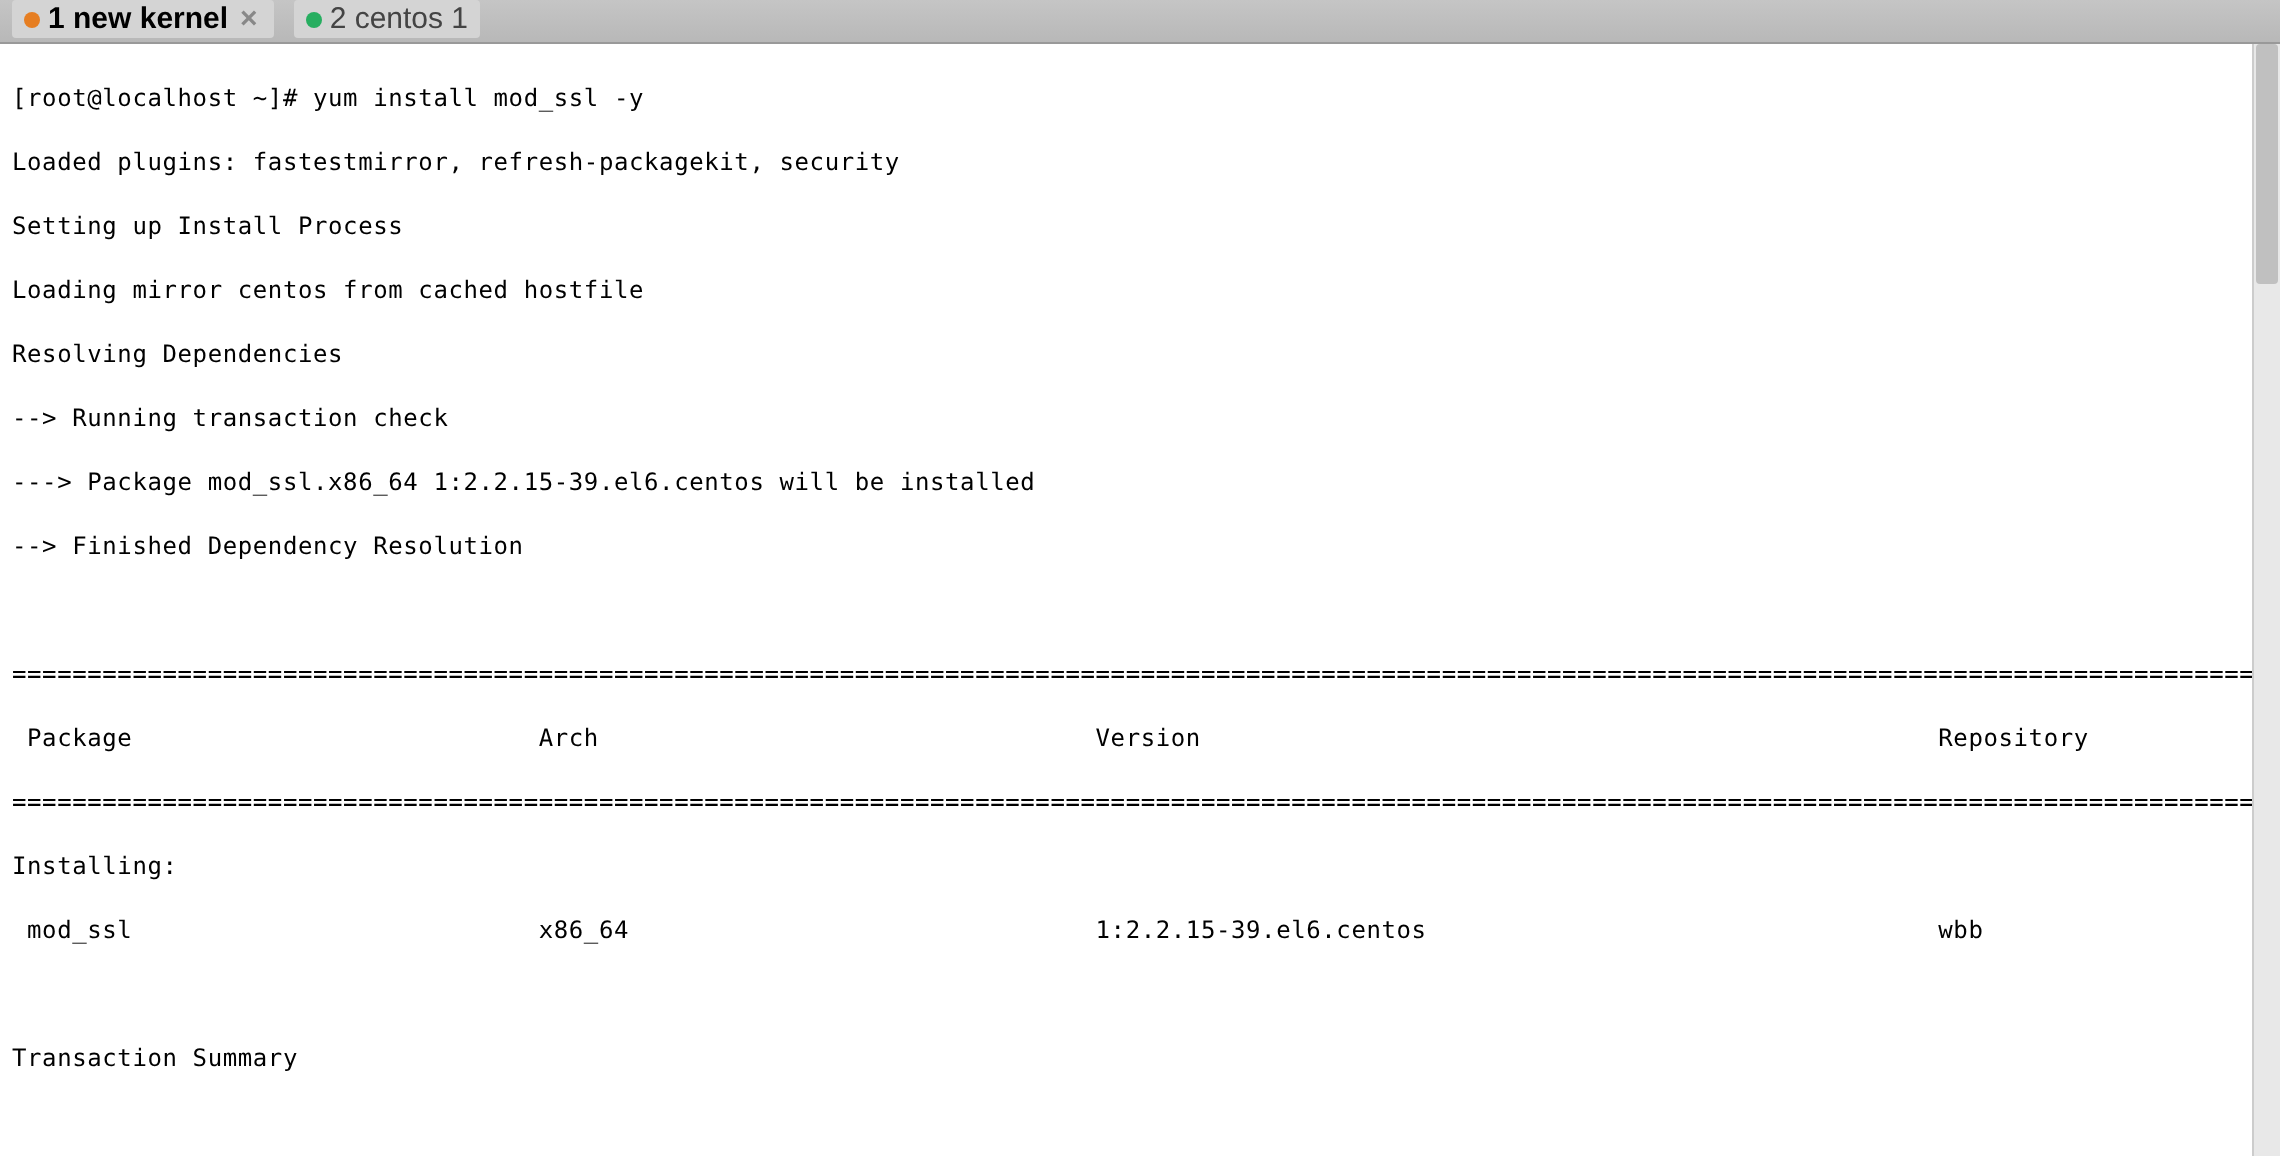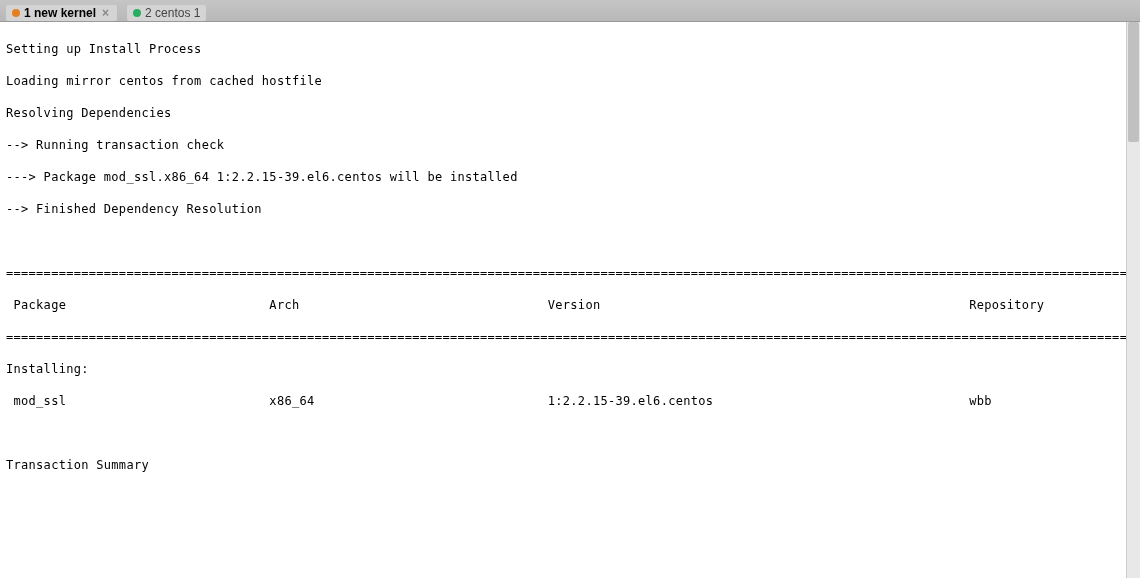--- a/index.html
+++ b/index.html
@@ -13,26 +13,26 @@
       background: #ffffff;
       color: #000000;
       width: 1140px;
       height: 578px;
       overflow: hidden;
     }
     .tabs-bar {
       background: linear-gradient(to bottom, #c5c5c5, #b8b8b8);
       height: 22px;
       display: flex;
-      align-items: flex-end;
+      align-items: flex-start;
       padding-left: 6px;
       border-bottom: 1px solid #999;
       gap: 10px;
       font-family: sans-serif;
-      font-size: 12px;
+      font-size: 15px;
       color: #444;
     }
     .tab {
       display: flex;
       align-items: center;
       gap: 4px;
       padding: 1px 6px;
       background: #d4d4d4;
       border-radius: 2px;
     }
@@ -95,20 +95,22 @@
     <span>1 new kernel</span>
     <span class="tab-close">×</span>
   </div>
   <div class="tab">
     <span class="tab-icon green"></span>
     <span>2 centos 1</span>
   </div>
 </div>
 
 <div class="terminal">
+<div class="line">[root@localhost ~]# yum install mod_ssl -y</div>
+<div class="line">Loaded plugins: fastestmirror, refresh-packagekit, security</div>
 <div class="line">Setting up Install Process</div>
 <div class="line">Loading mirror centos from cached hostfile</div>
 <div class="line">Resolving Dependencies</div>
 <div class="line">--&gt; Running transaction check</div>
 <div class="line">---&gt; Package mod_ssl.x86_64 1:2.2.15-39.el6.centos will be installed</div>
 <div class="line">--&gt; Finished Dependency Resolution</div>
 <div class="line"></div>
 <div class="line"></div>
 <div class="line">=================================================================================================================================================================</div>
 <div class="line"> Package                           Arch                                 Version                                                 Repository                            Size</div>

